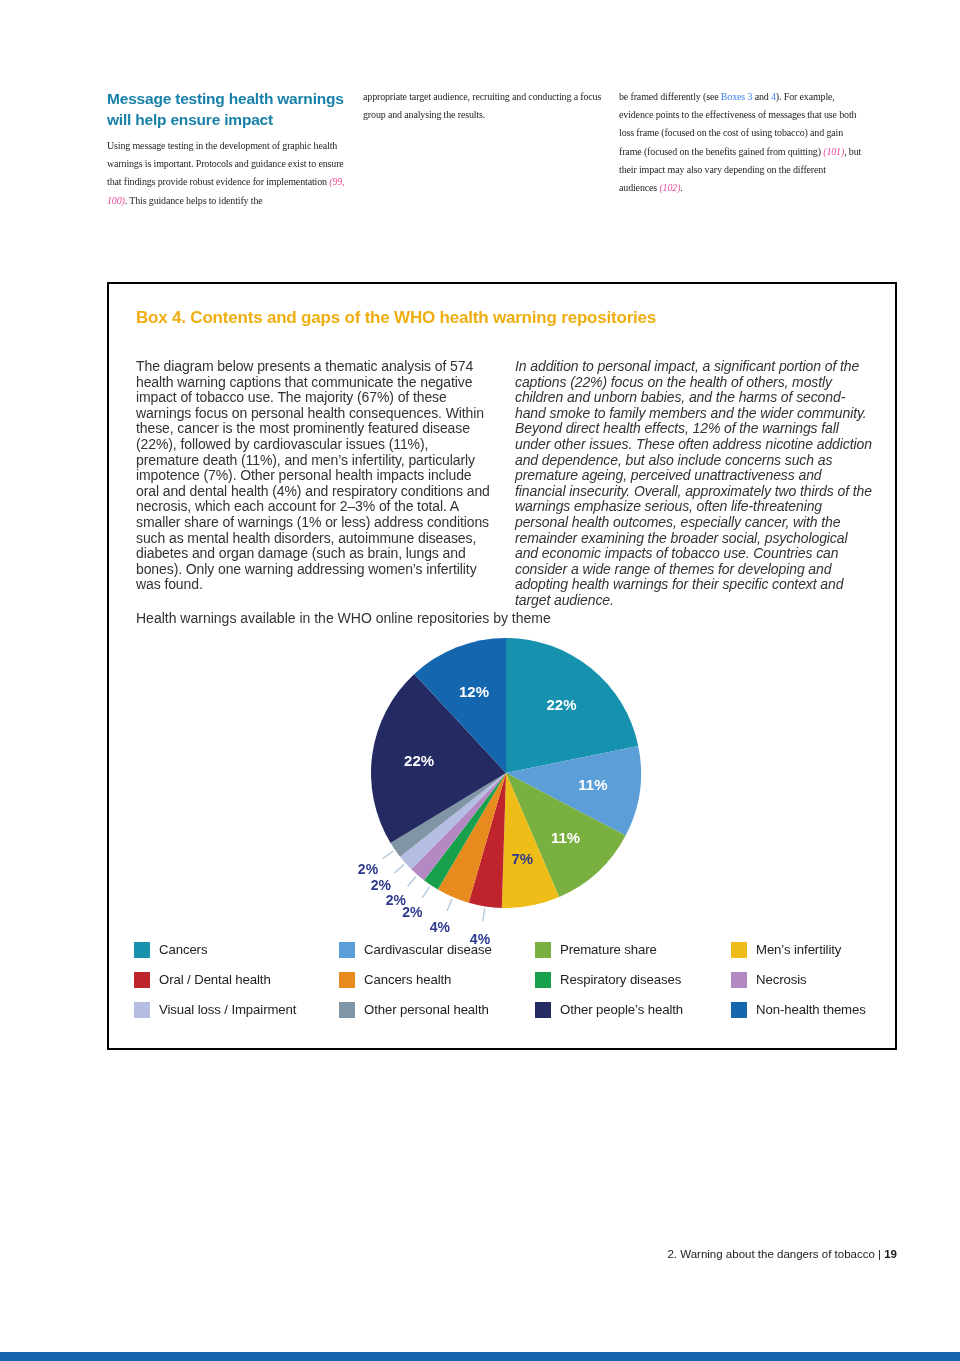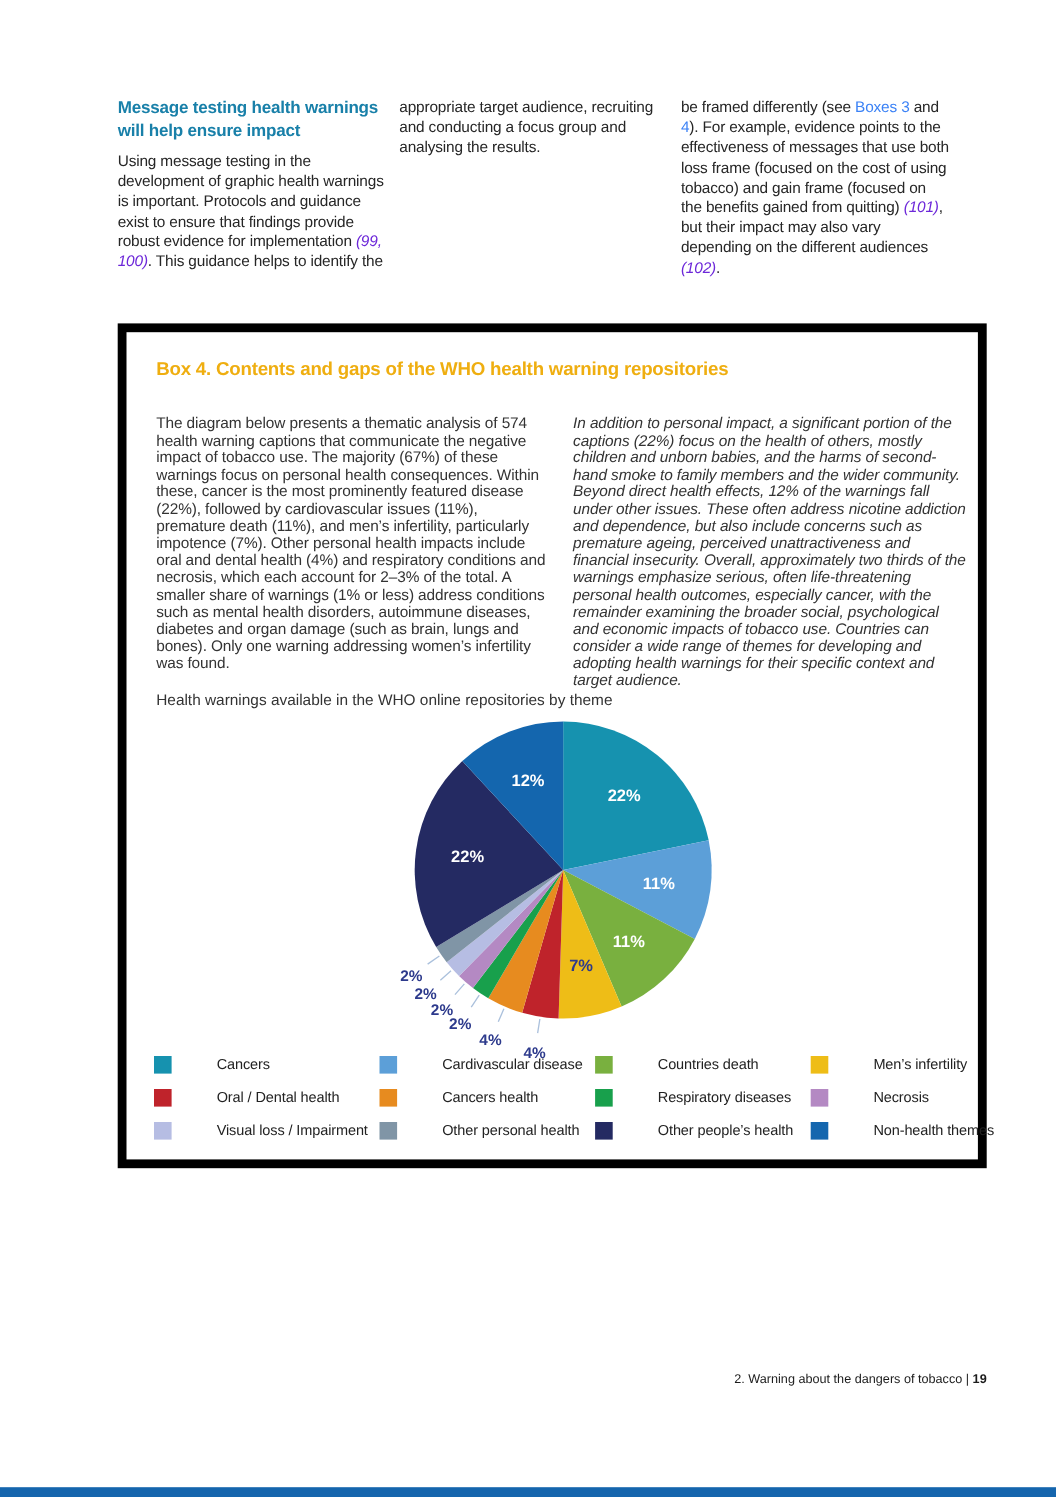--- a/index.html
+++ b/index.html
@@ -12,29 +12,29 @@
   
   .intro {
     position:absolute; left:107px; top:88px; width:790px;
     display:grid; grid-template-columns:245px 245px 245px; column-gap:11px;
   }
   .intro-heading {
     width:262px; font-size:15.5px; font-weight:bold; line-height:21px;
     letter-spacing:-0.2px; color:#1980a9; margin-bottom:7px;
   }
   .intro p, .runs {
-    font-size:14px; line-height:18.2px; letter-spacing:-0.15px; color:#262626;
+    font-size:10px; line-height:18.2px; letter-spacing:-0.15px; color:#262626;font-family:Liberation Serif, serif;
   }
   .intro .para-gap { margin-top:9px; }
   .run-link { color:#3b82f6; cursor:pointer; }
-  .run-ref  { color:#6d28d9; font-style:italic; cursor:pointer; }
+  .run-ref  { color:#ec4899; font-style:italic; cursor:pointer; }
   
   .box4 {
     position:absolute; left:107px; top:282px; width:790px; height:768px;
-    border:8px solid #000000; background:#fff;margin-top:12px;
+    border:2px solid #000000; background:#fff;
   }
   .box4-title {
     position:absolute; left:27px; top:24px;
     font-size:17px; font-weight:bold; color:#efae10; letter-spacing:-0.2px;
   }
   .box4-col {
     position:absolute; top:75px; width:358px;
     font-size:14px; line-height:15.6px; letter-spacing:-0.1px; color:#333;
   }
   .box4-col.left  { left:27px; }
@@ -44,21 +44,21 @@
     font-size:14px; font-weight:500; color:#333;
   }
   .pie-wrap { position:absolute; left:207px; top:299px; width:380px; height:380px; }
   .pie-wrap svg { display:block; }
   
   .legend {
     position:absolute; left:25px; top:657px;
     display:grid; grid-template-columns:205px 196px 196px 170px;
     row-gap:13px;
   }
-  .legend-item { display:flex; align-items:center; height:17px;gap:32px; }
+  .legend-item { display:flex; align-items:center; height:17px; }
   .legend-swatch { width:16px; height:16px; flex:0 0 16px; margin-right:9px; }
   .legend-label { font-size:13.2px; color:#222; letter-spacing:-0.1px; }
   
   .footer {
     position:absolute; right:63px; top:1248px;
     font-size:11.5px; color:#1c1c1c;
   }
   .footer b { font-weight:bold; }
   .accent-bar {
     position:absolute; left:0; bottom:0; width:100%; height:9px; background:#1565ad;
@@ -128,21 +128,21 @@
         <div class="legend-item">
           <span class="legend-swatch" style="background: rgb(22, 146, 175);"></span>
           <span class="legend-label">Cancers</span>
         </div>
         <div class="legend-item">
           <span class="legend-swatch" style="background: rgb(92, 159, 216);"></span>
           <span class="legend-label">Cardivascular disease</span>
         </div>
         <div class="legend-item">
           <span class="legend-swatch" style="background: rgb(121, 176, 63);"></span>
-          <span class="legend-label">Countries death</span>
+          <span class="legend-label">Premature share</span>
         </div>
         <div class="legend-item">
           <span class="legend-swatch" style="background: rgb(238, 189, 23);"></span>
           <span class="legend-label">Men’s infertility</span>
         </div>
         <div class="legend-item">
           <span class="legend-swatch" style="background: rgb(191, 35, 43);"></span>
           <span class="legend-label">Oral / Dental health</span>
         </div>
         <div class="legend-item">

